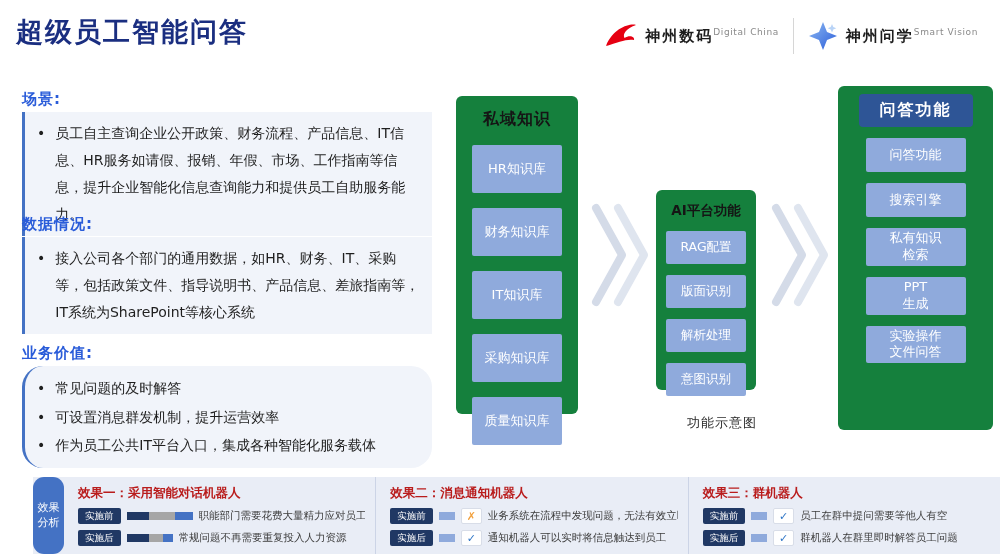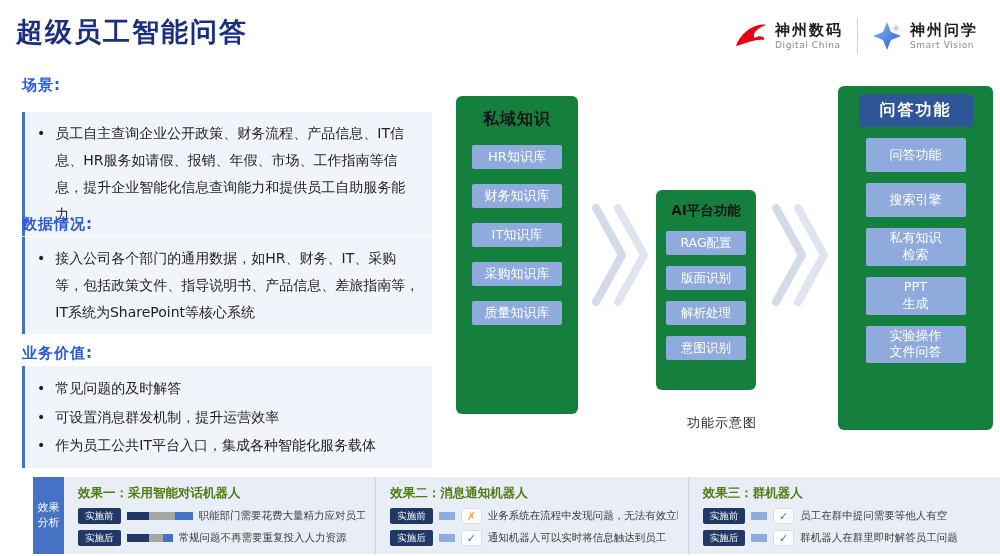--- a/index.html
+++ b/index.html
@@ -3,53 +3,53 @@
 <meta charset="utf-8">
 <style>
   html,body {margin:0; padding:0; background:#c9cdd4;}
   body {font-family:"DejaVu Sans","Liberation Sans",sans-serif;}
   .slide {position:relative; width:1000px; height:556px; background:#ffffff; overflow:hidden; margin:0 auto;}
 
   
   .page-title {position:absolute; left:16px; top:14px; font-size:27px; font-weight:bold; color:#1a2e80; letter-spacing:2px;}
   .brand {position:absolute; top:18px; right:22px; display:flex; align-items:center; gap:14px;}
   .logo {display:flex; align-items:center; gap:8px;}
-  .logo-text {display:flex; flex-direction:column; line-height:1.25;}
+  .logo-text {display:flex; flex-direction:row; line-height:1.25;}
   .logo-name {font-size:15px; font-weight:bold; color:#1d1d1d; letter-spacing:2px;}
   .logo-sub {font-size:9px; color:#8a8a8a; letter-spacing:0.6px;}
   .brand-divider {width:1px; height:36px; background:#d6d6d6;}
 
   
   .sec-heading {position:absolute; left:22px; font-size:15px; font-weight:bold; color:#2a5cd9; letter-spacing:1px;}
   .info-box {position:absolute; left:22px; width:410px; box-sizing:border-box; background:#f1f4fa; border-left:3px solid #4472c4; padding:8px 12px; font-size:14px; color:#1f1f1f; line-height:1.92;}
   .b-row {display:flex;}
   .b-row::before {content:"•"; margin-right:10px; color:#1f1f1f;}
 
   
   .panel {position:absolute; background:#15803d; border-radius:6px; box-sizing:border-box;}
   .panel-title {text-align:center; font-weight:bold; color:#151515;}
   .kbox {background:#8faadc; color:#ffffff; border-radius:2px; display:flex; align-items:center; justify-content:center; text-align:center; white-space:pre-line; line-height:1.3;}
   .p1 {left:456px; top:96px; width:122px; height:318px; padding-top:13px;}
   .p1 .panel-title {font-size:16px; letter-spacing:1px;}
-  .p1 .kbox {width:90px; height:24px; font-size:13px; margin:15px auto 0;}
+  .p1 .kbox {width:90px; height:48px; font-size:13px; margin:15px auto 0;}
   .p2 {left:656px; top:154px; width:100px; height:200px; padding-top:12px;margin-top:36px;}
   .p2 .panel-title {font-size:13.5px;}
-  .p2 .kbox {width:80px; height:24px; font-size:12.5px; margin:11px auto 0;}
+  .p2 .kbox {width:80px; height:33px; font-size:12.5px; margin:11px auto 0;}
   .p3 {left:838px; top:86px; width:155px; height:344px; padding-top:8px;}
   .qa-header {width:114px; height:33px; margin:0 auto; background:#2e5596; color:#fff; font-size:16px; font-weight:bold; letter-spacing:2px; border-radius:4px; display:flex; align-items:center; justify-content:center;}
   .p3 .kbox {width:100px; min-height:30px; font-size:13px; margin:11px auto 0; padding:2px 0;}
   .diagram-caption {position:absolute; left:662px; top:414px; width:120px; text-align:center; font-size:13px; color:#2b2b2b; letter-spacing:1px;}
   .chevron {position:absolute; top:196px;}
 
   
   .effects {position:absolute; left:33px; top:477px; width:967px; height:77px; background:#e9edf6; display:flex; overflow:hidden;}
-  .effects-tab {width:27px; background:#4472c4; color:#fff; font-size:11px; line-height:1.35; display:flex; align-items:center; justify-content:center; text-align:center; word-break:break-all; padding:0 2px; box-sizing:content-box;}
+  .effects-tab {width:27px; background:#4472c4; color:#fff; font-size:11px; line-height:1.35; display:flex; align-items:center; justify-content:center; text-align:center; word-break:break-all; padding:0 2px; box-sizing:content-box;border-radius:11px;}
   .egroup {flex:1 1 0; padding:8px 10px 6px 14px; box-sizing:border-box; min-width:0;}
   .egroup + .egroup {border-left:1px solid #ccd4e6;}
-  .egroup-title {font-size:12.5px; font-weight:bold; color:#4d7c0f; margin-bottom:4px; white-space:nowrap;}
+  .egroup-title {font-size:12.5px; font-weight:bold; color:#b91c1c; margin-bottom:4px; white-space:nowrap;}
   .erow {display:flex; align-items:center; gap:6px; margin-top:6px; white-space:nowrap;}
   .badge {background:#203864; color:#fff; font-size:9.5px; padding:1.5px 7px; border-radius:2px; flex:0 0 auto;}
   .bar {display:inline-flex; height:8px; flex:0 0 auto;}
   .seg {display:inline-block; height:8px;}
   .s-navy {background:#203864;}
   .s-gray {background:#a6a6a6;}
   .s-blue {background:#4472c4;}
   .s-light {background:#8faadc;}
   .icon-box {width:19px; height:14px; background:#ffffff; border:1px solid #d8dde8; border-radius:2px; display:inline-flex; align-items:center; justify-content:center; font-size:11px; font-weight:bold; flex:0 0 auto;}
   .glyph-cross {color:#f2a03c;}
@@ -85,36 +85,36 @@
         <path d="M15 1 L19 11 L29 15 L19 19 L15 29 L11 19 L1 15 L11 11 Z" fill="url(#gdv)"></path>
         <path d="M24 3 L25.3 6 L28.3 7.3 L25.3 8.6 L24 11.6 L22.7 8.6 L19.7 7.3 L22.7 6 Z" fill="#b9d4f7"></path>
       </svg>
       <div class="logo-text">
         <span class="logo-name">神州问学</span>
         <span class="logo-sub">Smart Vision</span>
       </div>
     </div>
   </div>
 
-  <div class="sec-heading" style="top:76px">场景:</div>
+  <div class="sec-heading" style="top:90px">场景:</div>
   <div class="info-box" style="top:112px">
     <div class="b-row">
         <span>员工自主查询企业公开政策、财务流程、产品信息、IT信息、HR服务如请假、报销、年假、市场、工作指南等信息，提升企业智能化信息查询能力和提供员工自助服务能力。</span>
       </div>
   </div>
 
   <div class="sec-heading" style="top:215px">数据情况:</div>
   <div class="info-box" style="top:237px">
     <div class="b-row">
         <span>接入公司各个部门的通用数据，如HR、财务、IT、采购等，包括政策文件、指导说明书、产品信息、差旅指南等，IT系统为SharePoint等核心系统</span>
       </div>
   </div>
 
   <div class="sec-heading" style="top:344px">业务价值:</div>
-  <div class="info-box" style="top:366px; line-height:2.05;">
+  <div class="info-box" style="top:366px; line-height:2.05;border-radius:21px;">
     <div class="b-row">
         <span>常见问题的及时解答</span>
       </div>
     <div class="b-row">
         <span>可设置消息群发机制，提升运营效率</span>
       </div>
     <div class="b-row">
         <span>作为员工公共IT平台入口，集成各种智能化服务载体</span>
       </div>
   </div>

